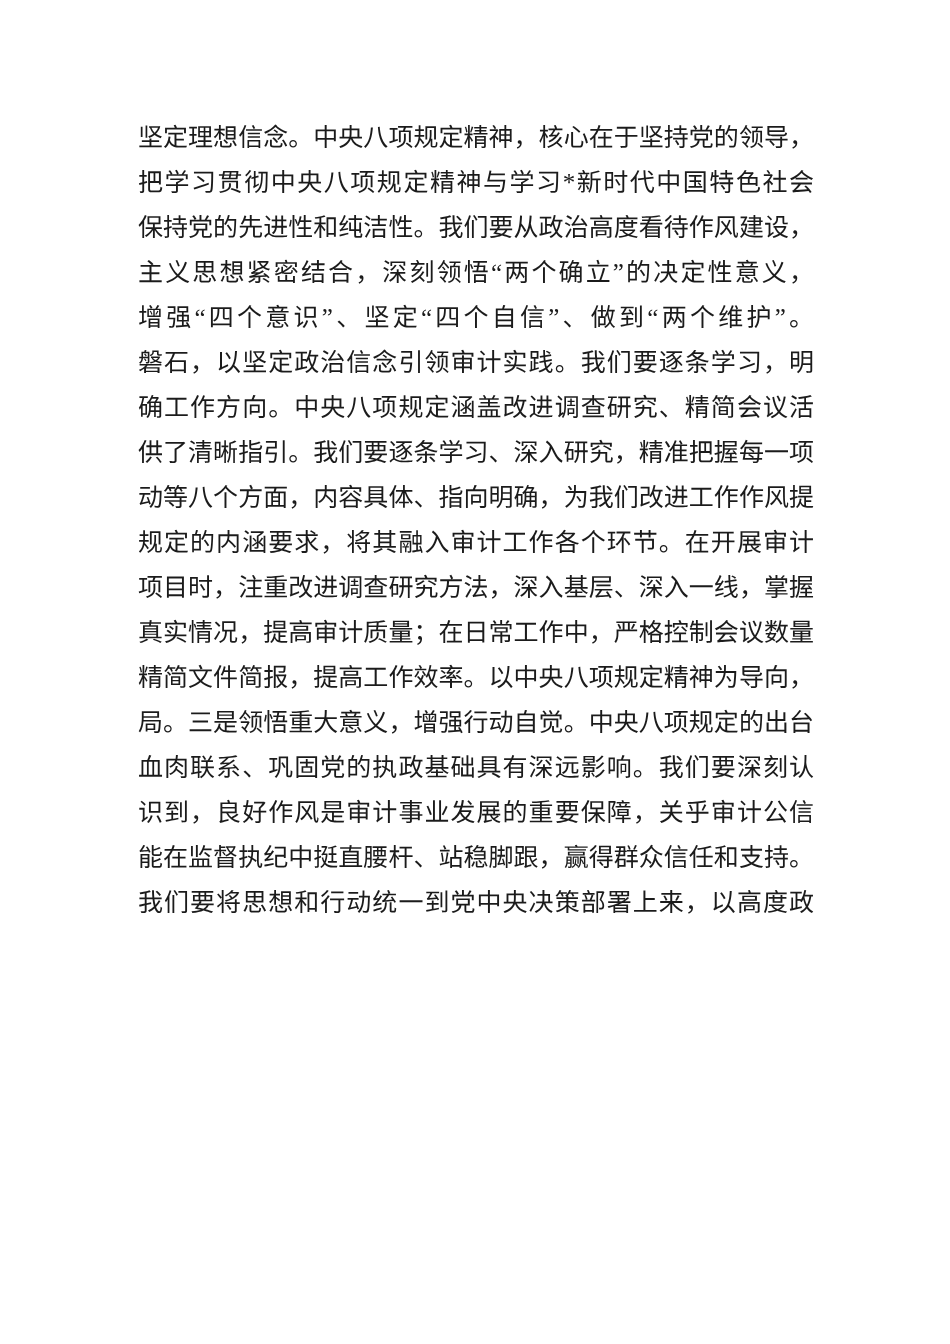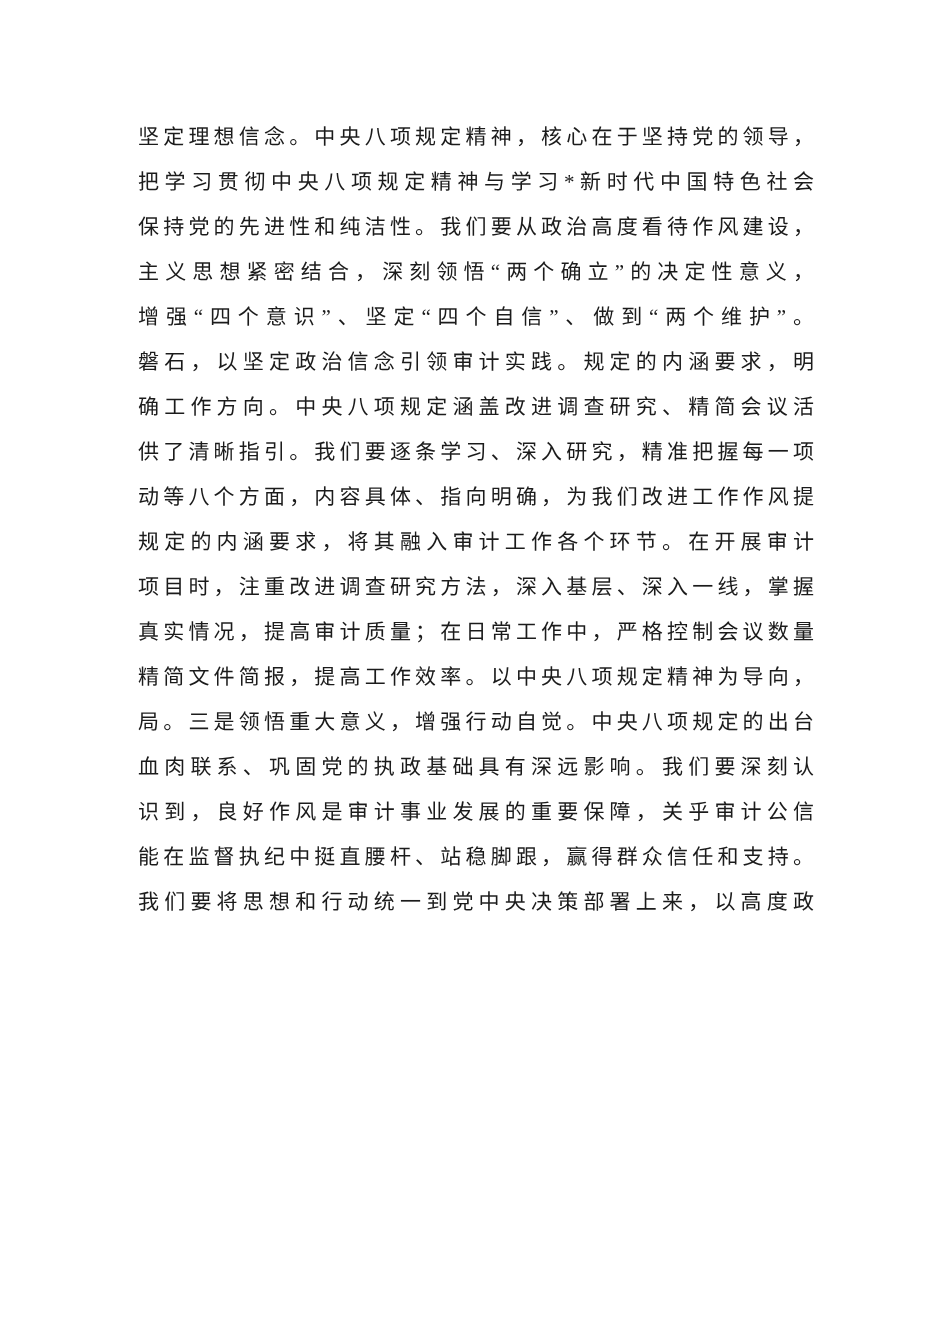--- a/index.html
+++ b/index.html
@@ -25,21 +25,21 @@
     overflow: hidden;
   }
   .text-block {
     position: absolute;
     left: 138px;
     top: 115px;
     width: 676px;
   }
   .line {
     font-family: "Liberation Serif", "DejaVu Serif", serif;
-    font-size: 21px;
+    font-size: 25px;
     line-height: 45px;
     height: 45px;
     color: var(--text-color);
     text-align: justify;
     text-align-last: justify;
     text-justify: inter-character;
     letter-spacing: 0;
     white-space: normal;
     overflow: visible;
   }
@@ -47,21 +47,21 @@
 </head>
 <body>
 
 <div class="page">
   <div class="text-block" id="text-block">
       <div class="line">坚定理想信念。中央八项规定精神，核心在于坚持党的领导，</div>
       <div class="line">把学习贯彻中央八项规定精神与学习*新时代中国特色社会</div>
       <div class="line">保持党的先进性和纯洁性。我们要从政治高度看待作风建设，</div>
       <div class="line">主义思想紧密结合，深刻领悟“两个确立”的决定性意义，</div>
       <div class="line">增强“四个意识”、坚定“四个自信”、做到“两个维护”。</div>
-      <div class="line">磐石，以坚定政治信念引领审计实践。规定的内涵要求，明</div>
+      <div class="line">磐石，以坚定政治信念引领审计实践。我们要逐条学习，明</div>
       <div class="line">确工作方向。中央八项规定涵盖改进调查研究、精简会议活</div>
       <div class="line">供了清晰指引。我们要逐条学习、深入研究，精准把握每一项</div>
       <div class="line">动等八个方面，内容具体、指向明确，为我们改进工作作风提</div>
       <div class="line">规定的内涵要求，将其融入审计工作各个环节。在开展审计</div>
       <div class="line">项目时，注重改进调查研究方法，深入基层、深入一线，掌握</div>
       <div class="line">真实情况，提高审计质量；在日常工作中，严格控制会议数量</div>
       <div class="line">精简文件简报，提高工作效率。以中央八项规定精神为导向，</div>
       <div class="line">局。三是领悟重大意义，增强行动自觉。中央八项规定的出台</div>
       <div class="line">血肉联系、巩固党的执政基础具有深远影响。我们要深刻认</div>
       <div class="line">识到，良好作风是审计事业发展的重要保障，关乎审计公信</div>

